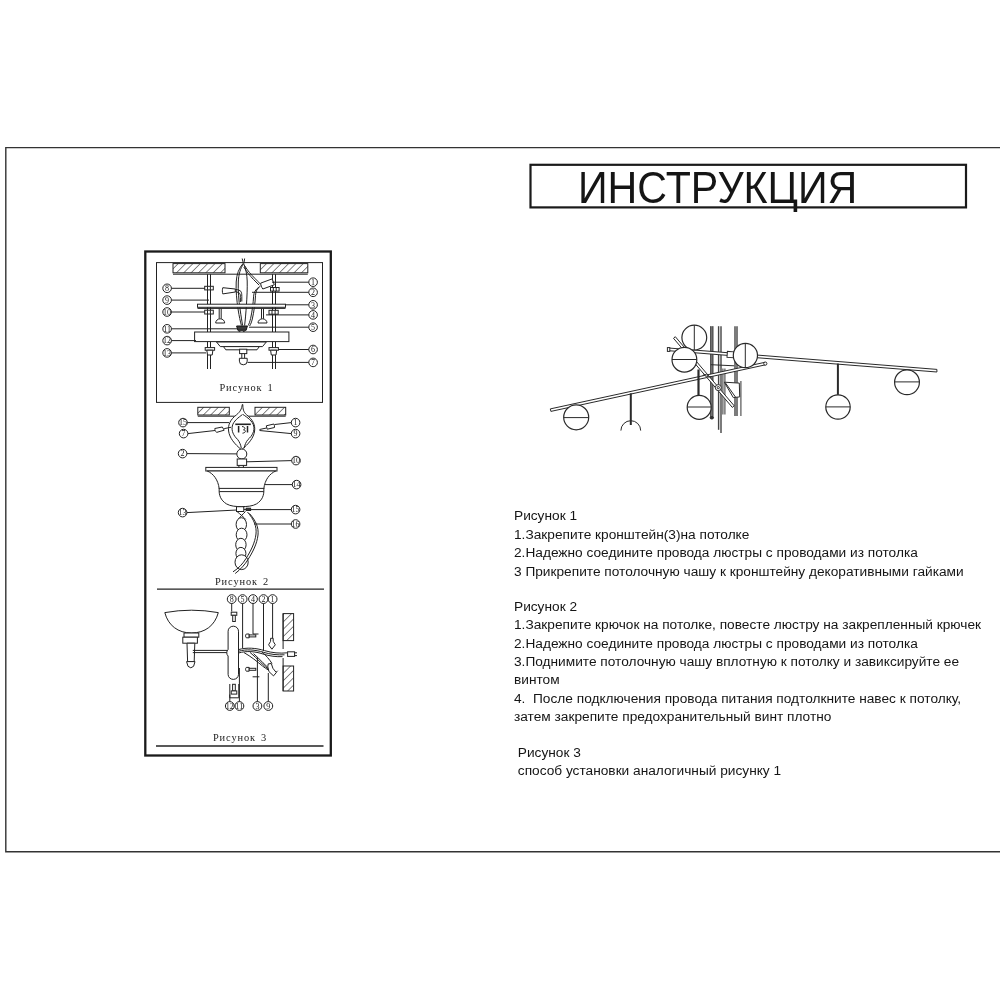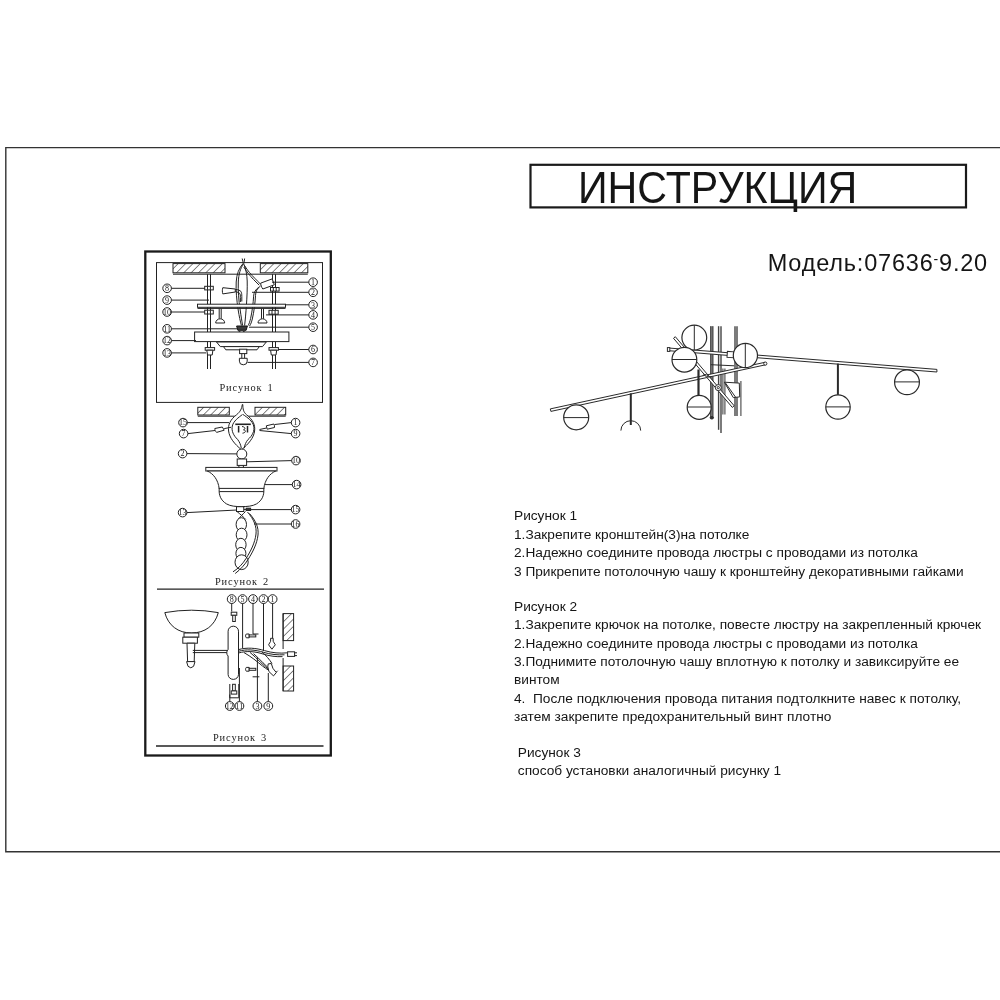--- a/index.html
+++ b/index.html
@@ -14,21 +14,20 @@
 #parts{position:absolute;left:346px;top:269px;font-size:12.4px;line-height:12.85px;
   letter-spacing:0.1px;white-space:nowrap;}
 .instr{position:absolute;left:514px;font-size:13.7px;line-height:18.4px;white-space:nowrap;}
 </style>
 </head>
 <body>
 <div id="page">
 
 <div id="hdrtext"><span>ИНСТРУКЦИЯ</span></div>
 
-<div id="model">Модель:07636<span style="vertical-align:6.5px;font-size:60%">-</span>9.20</div>
 
 
 <div class="instr" style="top:507.3px">Рисунок 1<br>1.Закрепите кронштейн(3)на потолке<br>2.Надежно соедините провода люстры с проводами из потолка<br>3 Прикрепите потолочную чашу к кронштейну декоративными гайками</div>
 
 <div class="instr" style="top:597.8px">Рисунок 2<br>1.Закрепите крючок на потолке, повесте люстру на закрепленный крючек<br>2.Надежно соедините провода люстры с проводами из потолка<br>3.Поднимите потолочную чашу вплотную к потолку и завиксируйте ее<br>винтом<br>4.&nbsp; После подключения провода питания подтолкните навес к потолку,<br>затем закрепите предохранительный винт плотно</div>
 
 <div class="instr" style="top:743.8px">&nbsp;Рисунок 3<br>&nbsp;способ установки аналогичный рисунку 1</div>
 
 <svg id="svgart" width="1000" height="1000" viewBox="0 0 1000 1000">
 <defs>

